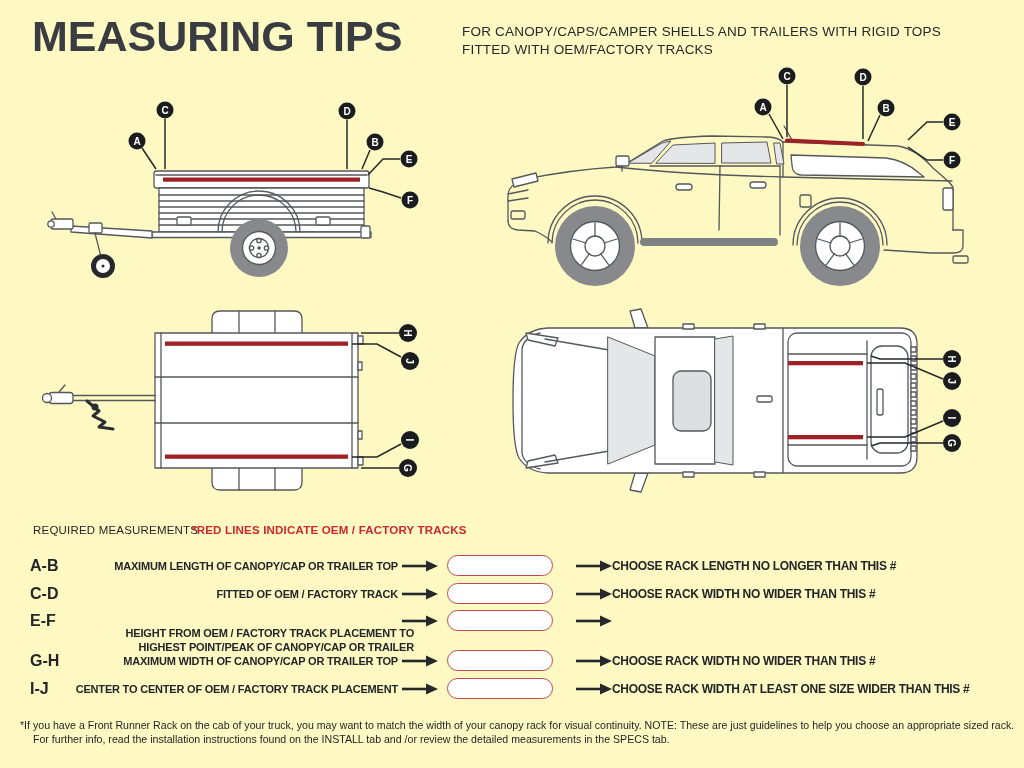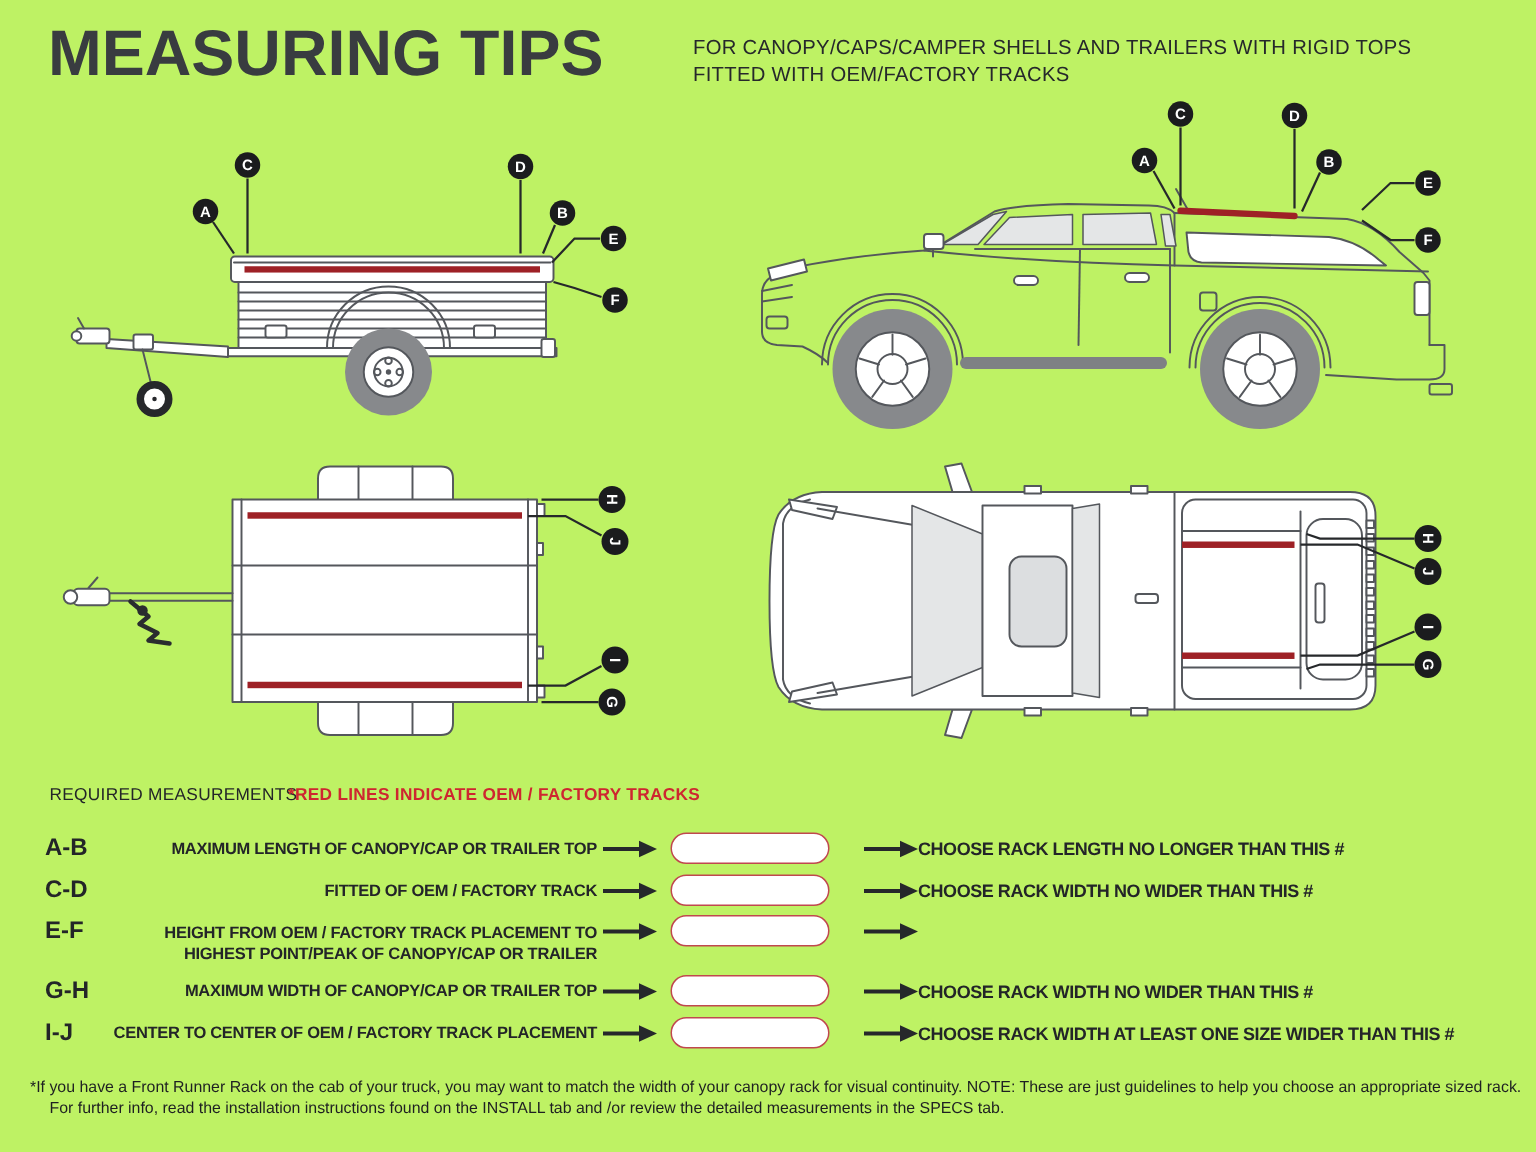--- a/index.html
+++ b/index.html
@@ -1,16 +1,16 @@
 <!DOCTYPE html>
 <html><head>
 <meta charset="utf-8">
 <style>
   html,body{margin:0;padding:0;background:#fff;}
-  #stage{position:relative;width:1024px;height:768px;background:#bef264;overflow:hidden;
+  #stage{position:relative;width:1024px;height:768px;background:#fef9c3;overflow:hidden;
          font-family:"Liberation Sans",sans-serif;color:#232528;}
 
   .title{position:absolute;left:32px;top:12px;font-size:43px;font-weight:bold;
          letter-spacing:0px;color:#393c40;white-space:nowrap;}
   .subtitle{position:absolute;left:462px;top:23px;font-size:13.5px;font-weight:normal;
             line-height:17.5px;letter-spacing:.2px;color:#26282b;white-space:pre-line;}
 
   svg.diagram{position:absolute;overflow:visible;}
   #trailer-side{left:25px;top:80px;}
   #truck-side{left:500px;top:60px;}
@@ -32,21 +32,21 @@
                letter-spacing:.2px;color:#232528;}
   .legend-red{position:absolute;left:192px;top:524px;font-size:11.5px;font-weight:bold;
               letter-spacing:.2px;color:#ce2630;}
 
   .m-row{position:absolute;left:30px;width:964px;height:24px;}
   .m-code{position:absolute;left:0;top:0;line-height:24px;font-weight:bold;font-size:16px;color:#232528;}
   .m-desc{position:absolute;left:42px;top:0;width:326px;line-height:24px;font-weight:bold;
           font-size:11px;letter-spacing:-.2px;color:#232528;white-space:pre-line;text-align:right;}
   .m-result{position:absolute;left:582px;top:0;width:412px;line-height:24px;font-weight:bold;
             font-size:12px;letter-spacing:-.3px;color:#232528;white-space:pre-line;}
-  .m-row.two .m-desc,.m-row.two .m-result{line-height:13.5px;top:7px;}
+  .m-row.two .m-desc,.m-row.two .m-result{line-height:13.5px;top:18px;margin-left:16px;}
   .arrow{position:absolute;top:6px;width:36px;height:12px;}
   .a1{left:372px;} .a2{left:546px;}
   .pill{position:absolute;left:417px;top:1px;width:104px;height:19px;
         border:1.7px solid #c0484e;border-radius:12px;background:#fff;}
 
   .footnote{position:absolute;left:20px;top:719px;width:993px;font-size:10.6px;
             line-height:13.8px;color:#1e2022;padding-left:13px;text-indent:-13px;}
 </style>
 </head>
 <body>

